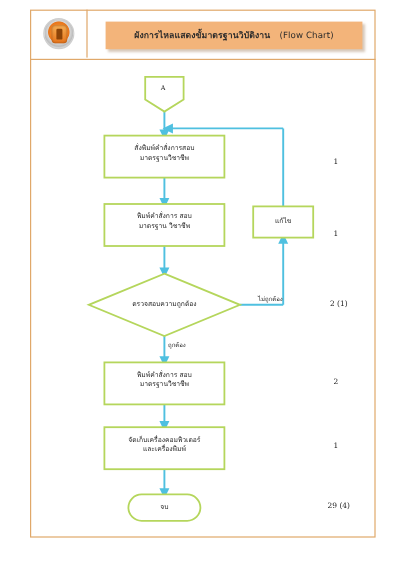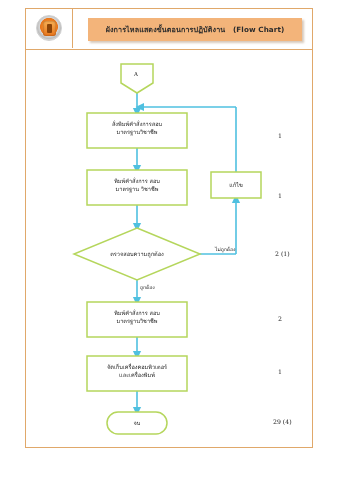--- a/index.html
+++ b/index.html
@@ -100,21 +100,21 @@
     align-items: center;
     justify-content: center;
   }
   .title-text {
     font-size: 7.2px;
     color: #2b2b2b;
     letter-spacing: .1px;
     white-space: nowrap;
     font-weight: 600;
   }
-  .title-text .en { font-weight: 700; }
+  .title-text .en { font-weight: 400; }
 
   
   .canvas {
     position: absolute;
     left: 25px;
     top: 50px;
     width: 288px;
     height: 398px;
   }
   .canvas svg { display: block; }
@@ -159,21 +159,21 @@
   <div class="header-row">
     <div class="logo-cell">
       <div class="logo">
         <div class="logo-inner">
           <div class="logo-glyph"></div>
         </div>
       </div>
     </div>
     <div class="title-banner">
       <div class="title-text">
-        <span>ผังการไหลแสดงขั้นตอนการปฏิบัติงาน</span>
+        <span>ผังการไหลแสดงขั้มาตรฐานวิบัติงาน</span>
         <span class="en" style="margin-left:5px;">(Flow Chart)</span>
       </div>
     </div>
   </div>
 
   <div class="canvas">
     <svg width="288" height="398" viewBox="0 0 288 398" xmlns="http://www.w3.org/2000/svg">
       <defs>
         <marker id="arrow" markerWidth="7" markerHeight="7" refX="3.2" refY="3" orient="auto">
           <path d="M0,0.4 L5.4,3 L0,5.6 z" fill="#4fc0e0"></path>

